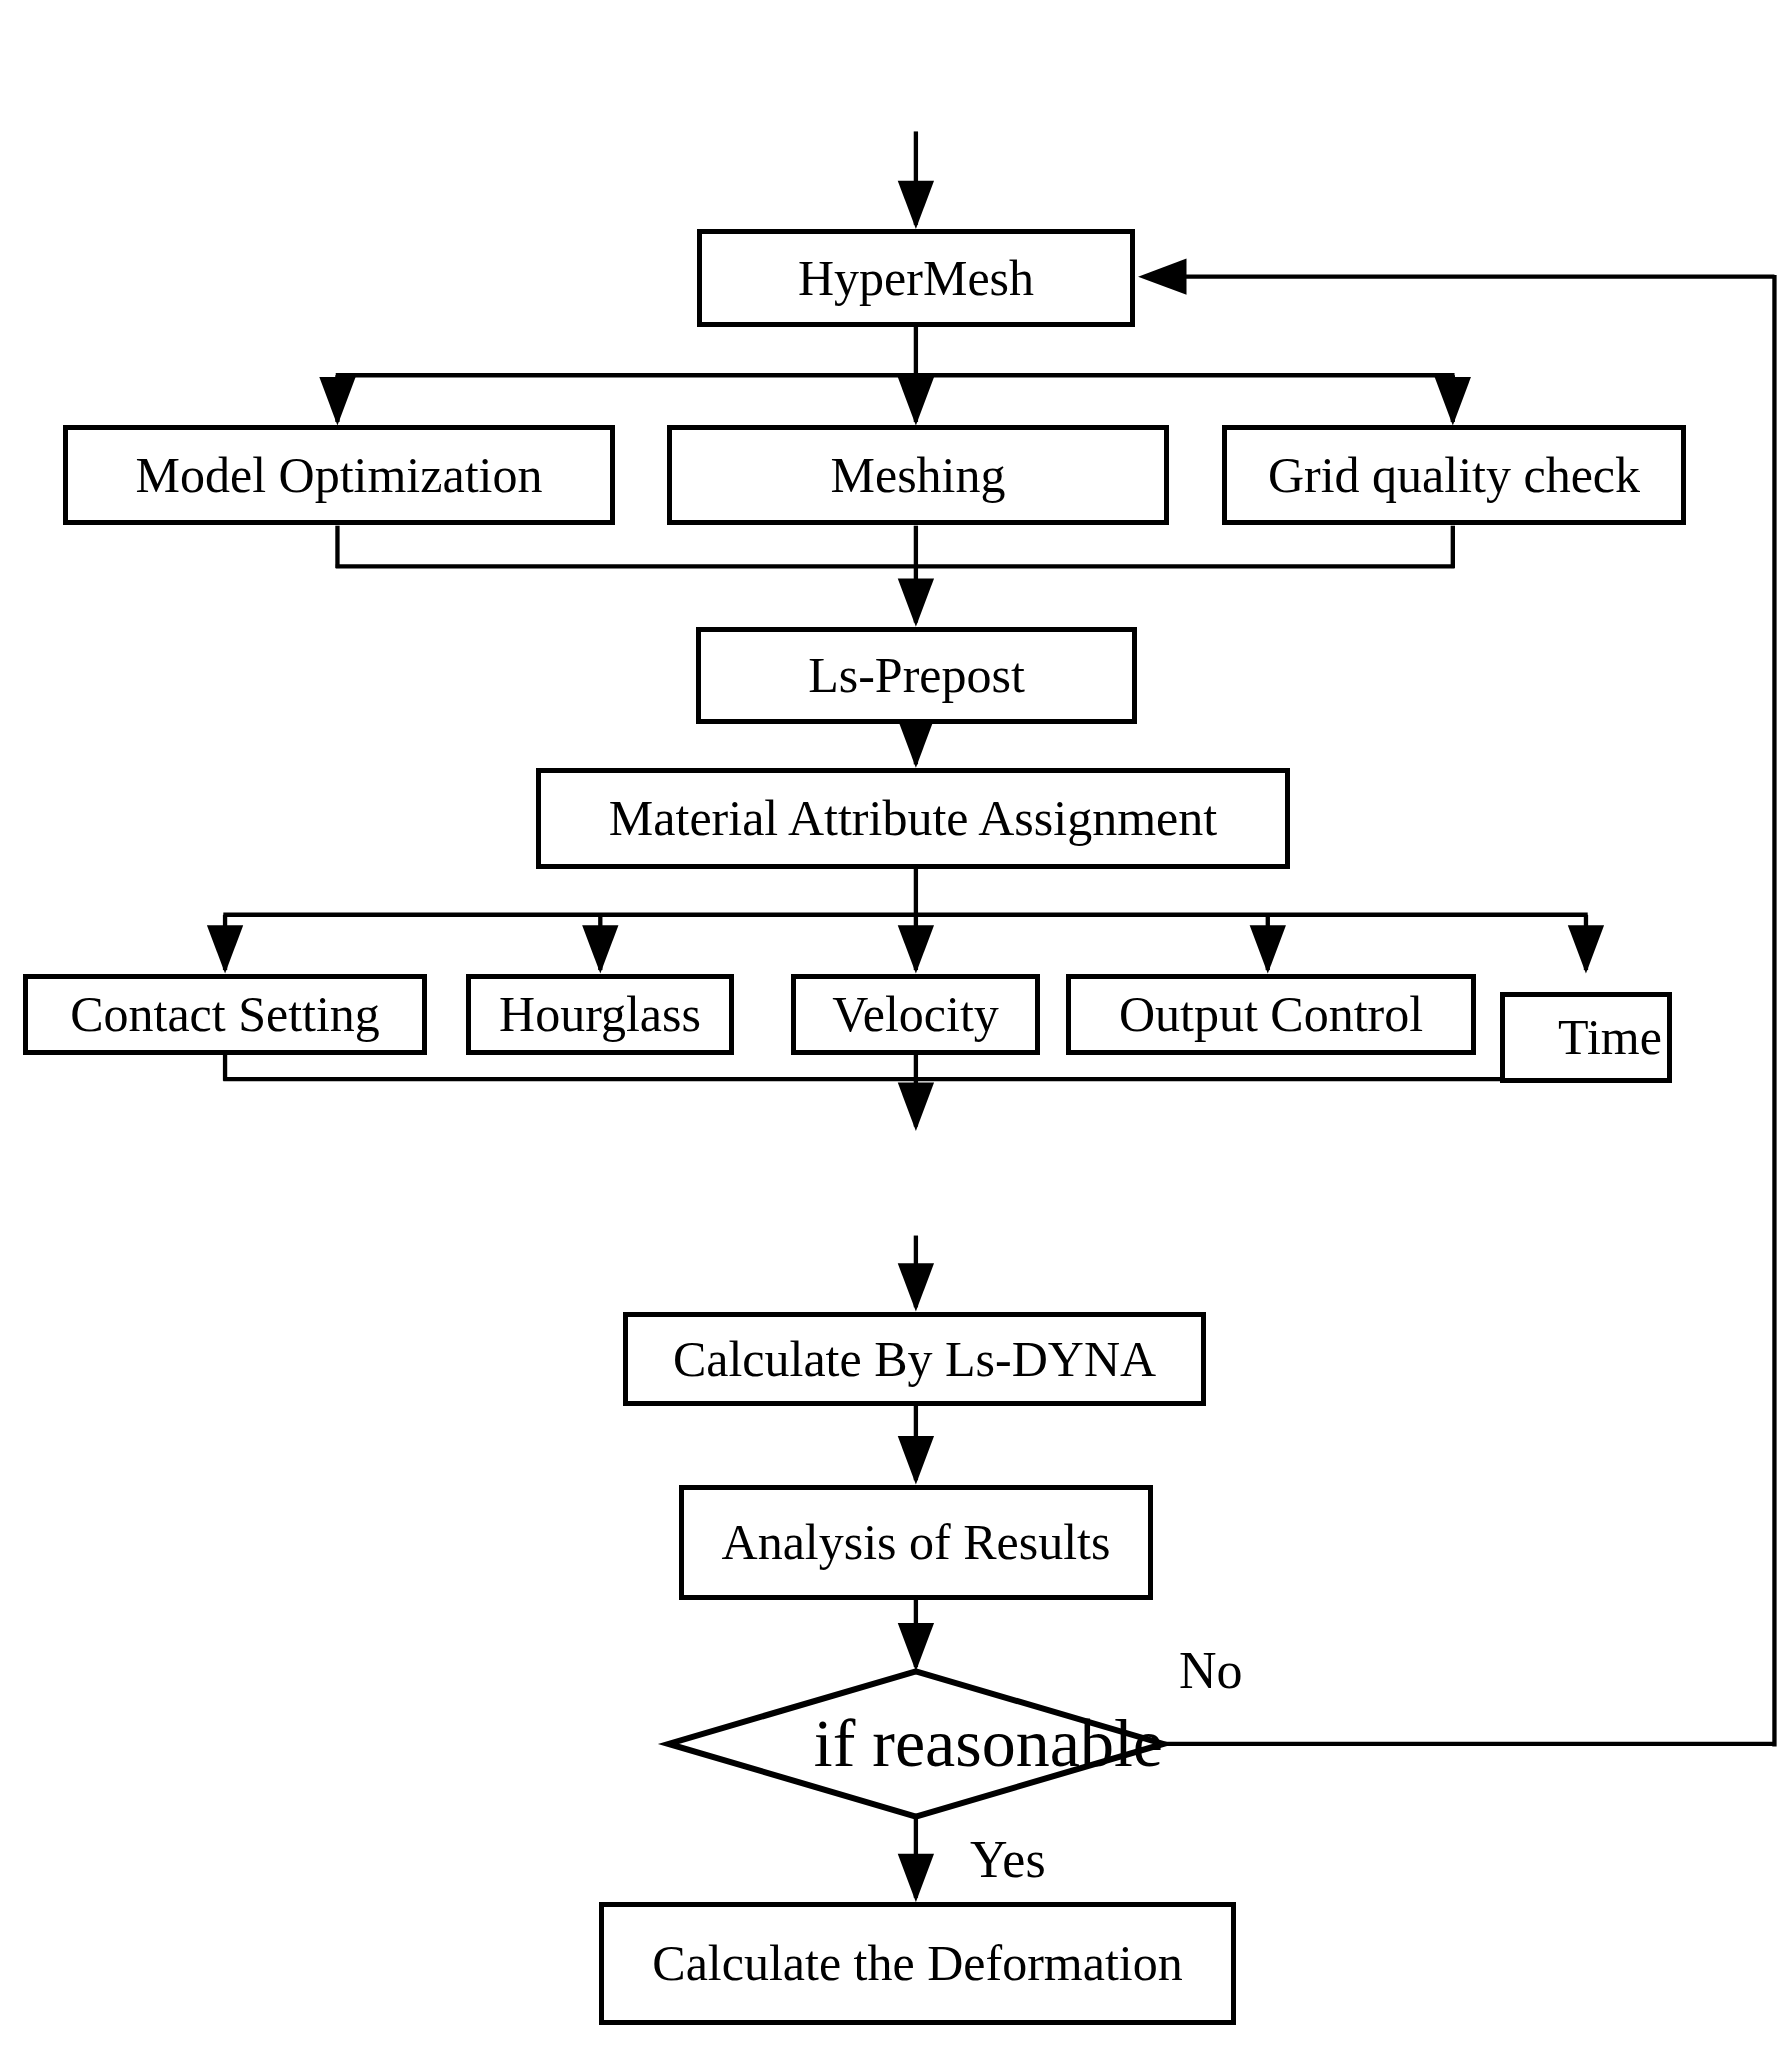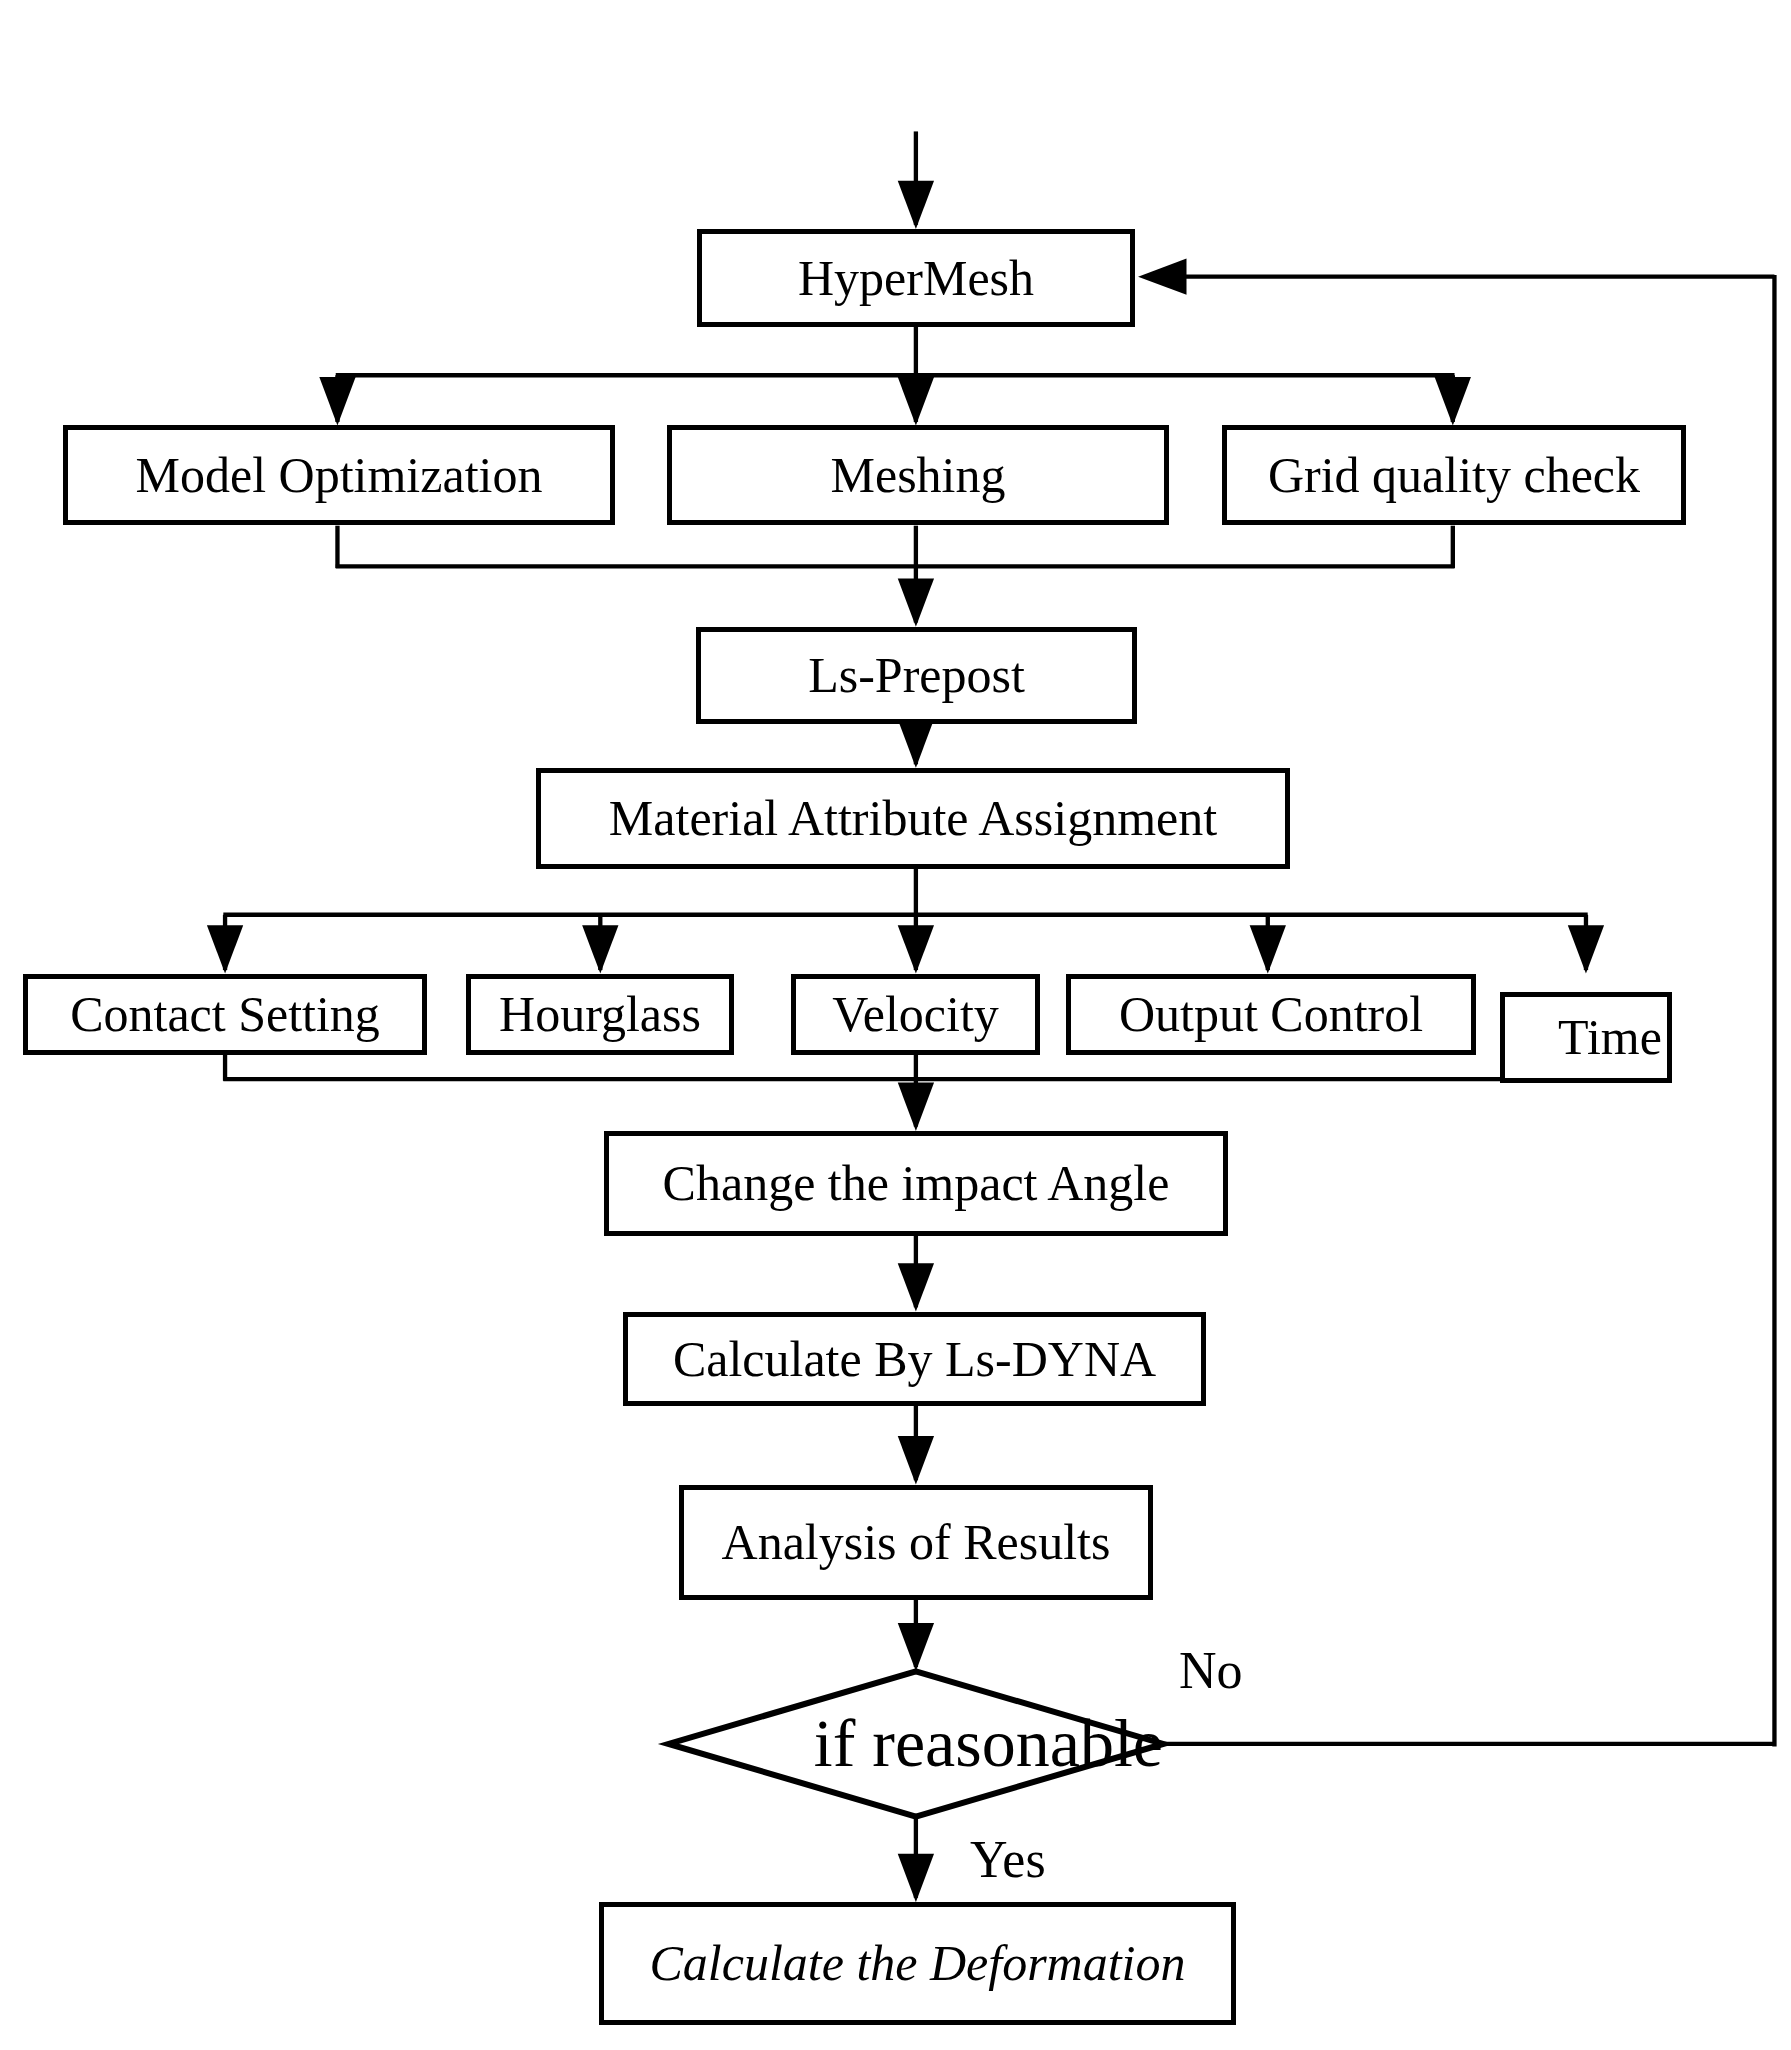--- a/index.html
+++ b/index.html
@@ -154,37 +154,34 @@
   </div>
 
   <div class="node" style="left:1066px; top:974px; width:410px; height:81px;">
     <span>Output Control</span>
   </div>
 
   <div class="node" style="left:1500px; top:992px; width:172px; height:91px;padding-left:48px;">
     <span>Time</span>
   </div>
 
-  <div class="node" style="left:604px; top:1131px; width:624px; height:105px;">
-    <span>Change the impact Angle</span>
-  </div>
 
   <div class="node" style="left:623px; top:1312px; width:583px; height:94px;">
     <span>Calculate By Ls-DYNA</span>
   </div>
 
   <div class="node" style="left:679px; top:1485px; width:474px; height:115px;">
     <span>Analysis of Results</span>
   </div>
 
   <div class="diamond-label" style="left:668px; top:1671px; width:495px; height:145px;">
     <span>if reasonable</span>
   </div>
 
-  <div class="node" style="left:599px; top:1902px; width:637px; height:123px;font-style:italic;">
+  <div class="node" style="left:599px; top:1902px; width:637px; height:123px;">
     <span>Calculate the Deformation</span>
   </div>
 
   <div class="edge-label" style="left:1179px; top:1641px;">No</div>
   <div class="edge-label" style="left:970px; top:1830px;">Yes</div>
 
 </div>
 
 
 </body></html>

